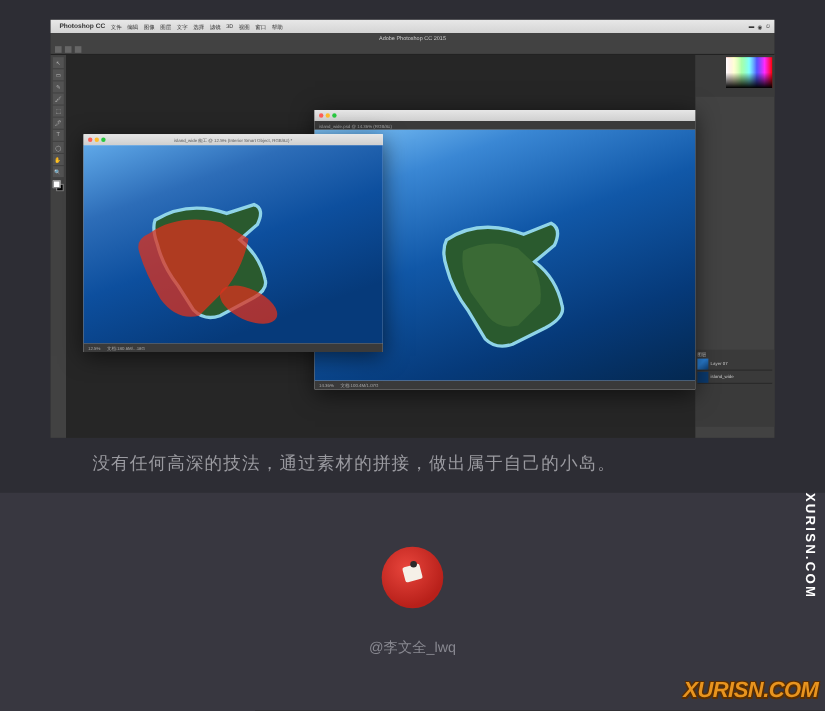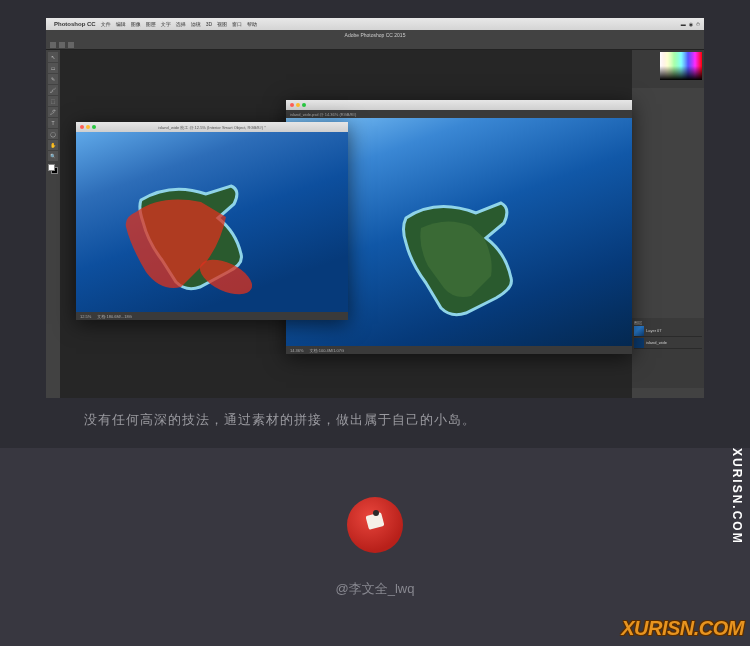--- a/index.html
+++ b/index.html
@@ -45,21 +45,21 @@
     .doc-status { height: 8px; background: #3a3a3a; color: #aaa; font-size: 4px; display: flex; align-items: center; padding: 0 4px; gap: 6px; }
     
     .doc1 { top: 72px; left: 16px; width: 272px; }
     .doc1 .doc-content { height: 180px; background: linear-gradient(160deg, #5fa8e8 0%, #2d6db8 25%, #0d4f9e 50%, #063a7a 80%); }
     .doc2 { top: 50px; left: 226px; width: 346px; }
     .doc2 .doc-content { height: 228px; background: linear-gradient(160deg, #7fc4f8 0%, #3a87d4 20%, #1158a8 45%, #063a7a 75%, #042850 100%); }
     .doc2 .doc-tab { height: 8px; background: #3a3a3a; color: #aaa; font-size: 4px; display: flex; align-items: center; padding: 0 4px; }
     
     .island { position: absolute; }
     .island svg { width: 100%; height: 100%; }
-    .caption-text { position: absolute; top: 411px; left: 84px; color: #9a9aa0; font-size: 13px; letter-spacing: 1px; }
+    .caption-text { position: absolute; top: 411px; left: 84px; color: #9a9aa0; font-size: 16px; letter-spacing: 1px; }
     .lower-section { position: absolute; top: 448px; left: 0; right: 0; bottom: 0; background: #383740; display: flex; flex-direction: column; align-items: center; justify-content: center; }
     .avatar { width: 56px; height: 56px; border-radius: 50%; background: radial-gradient(circle at 40% 35%, #e8453c, #b8201a 70%); display: flex; align-items: center; justify-content: center; position: relative; overflow: hidden; }
     .avatar-figure { width: 24px; height: 30px; position: relative; }
     .avatar-figure::before { content: ""; position: absolute; width: 16px; height: 14px; background: #f5f0e8; top: 4px; left: 4px; transform: rotate(-15deg); border-radius: 2px; }
     .avatar-figure::after { content: ""; position: absolute; width: 6px; height: 6px; background: #2a2a2a; border-radius: 50%; top: 0; left: 10px; }
     .author { margin-top: 27px; color: #888890; font-size: 13px; }
     .watermark-v { position: absolute; right: 6px; top: 448px; color: #fff; font-size: 12px; font-weight: 600; letter-spacing: 2px; writing-mode: vertical-rl; }
     .watermark-b { position: absolute; right: 6px; bottom: 6px; font-size: 20px; font-weight: 800; color: #e8941f; text-shadow: 1px 1px 0 #5a2e00, -1px -1px 0 #5a2e00, 1px -1px 0 #5a2e00, -1px 1px 0 #5a2e00; font-style: italic; letter-spacing: -0.5px; }
   </style>
 </head>

